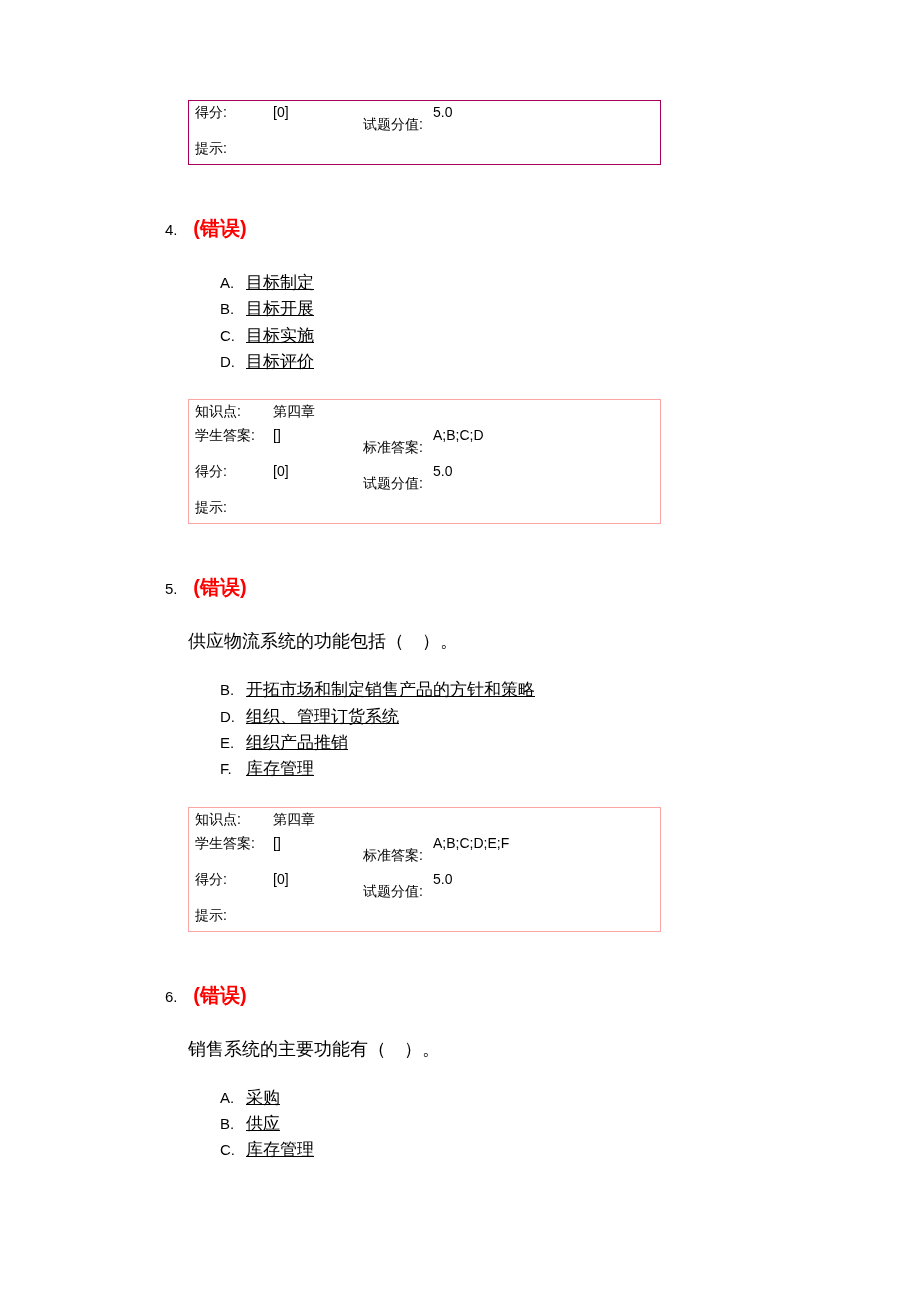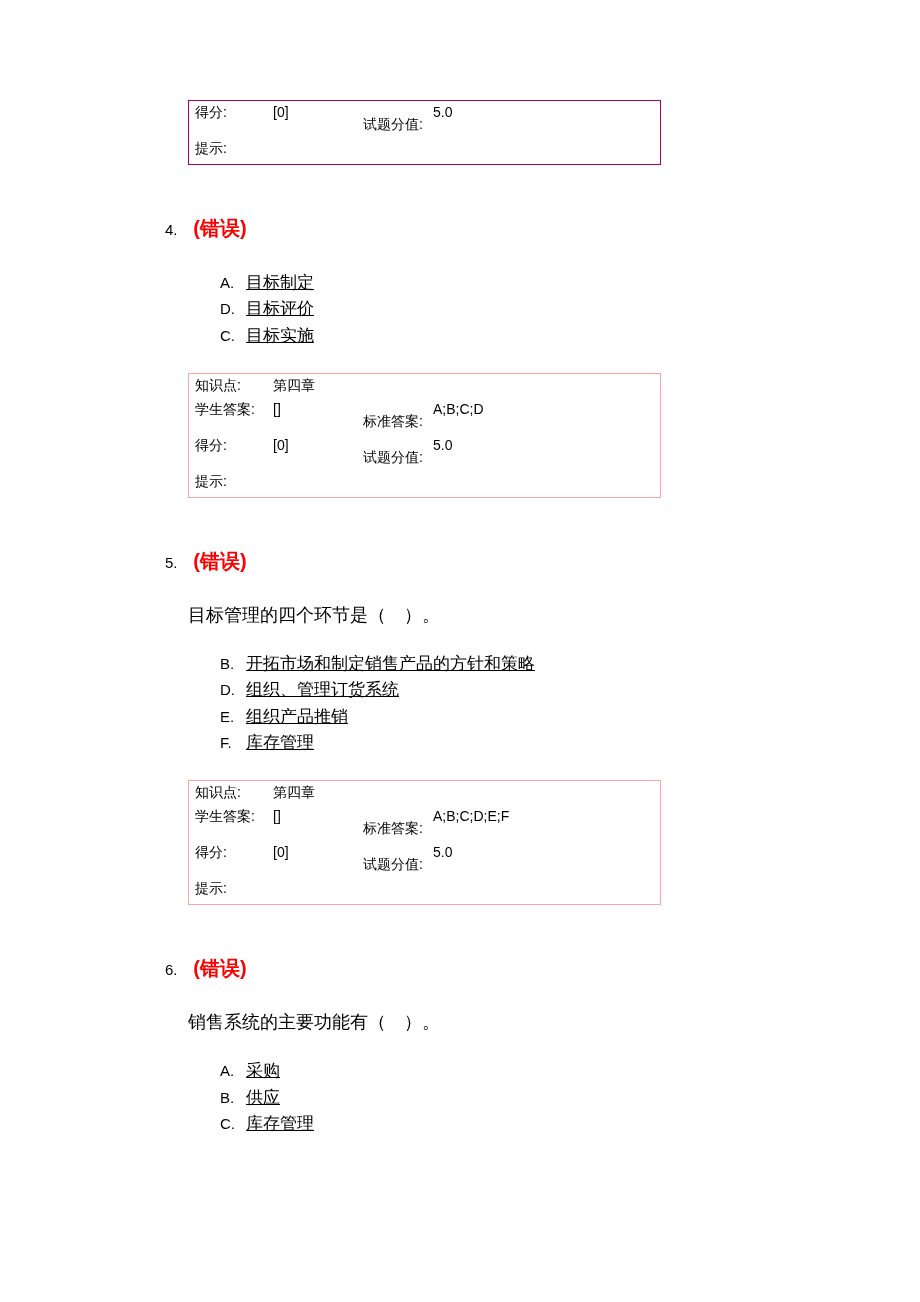--- a/index.html
+++ b/index.html
@@ -112,22 +112,23 @@
     </div>
   </div>
 
   <div class="question-block">
     <div class="question-number-row">
       <span class="q-num">4.</span>
       <span class="status">(错误)</span>
     </div>
     <div class="options">
       <div class="option-row"><span class="opt-letter">A.</span><span class="opt-text">目标制定</span></div>
+      <div class="option-row"><span class="opt-letter">B.</span><span class="opt-text">目标开展</span></div>
+      <div class="option-row"><span class="opt-letter">C.</span><span class="opt-text">目标实施</span></div>
       <div class="option-row"><span class="opt-letter">D.</span><span class="opt-text">目标评价</span></div>
-      <div class="option-row"><span class="opt-letter">C.</span><span class="opt-text">目标实施</span></div>
     </div>
     <div class="answer-box">
       <div class="ab-row">
         <span class="ab-label">知识点:</span>
         <span class="ab-value">第四章</span>
       </div>
       <div class="ab-row">
         <span class="ab-label">学生答案:</span>
         <span class="ab-value">[]</span>
         <span class="ab-label2">标准答案:</span>
@@ -144,21 +145,21 @@
         <span></span>
       </div>
     </div>
   </div>
 
   <div class="question-block">
     <div class="question-number-row">
       <span class="q-num">5.</span>
       <span class="status">(错误)</span>
     </div>
-    <div class="stem">目标管理的四个环节是（　）。</div>
+    <div class="stem">供应物流系统的功能包括（　）。</div>
     <div class="options">
       <div class="option-row"><span class="opt-letter">B.</span><span class="opt-text">开拓市场和制定销售产品的方针和策略</span></div>
       <div class="option-row"><span class="opt-letter">D.</span><span class="opt-text">组织、管理订货系统</span></div>
       <div class="option-row"><span class="opt-letter">E.</span><span class="opt-text">组织产品推销</span></div>
       <div class="option-row"><span class="opt-letter">F.</span><span class="opt-text">库存管理</span></div>
     </div>
     <div class="answer-box">
       <div class="ab-row">
         <span class="ab-label">知识点:</span>
         <span class="ab-value">第四章</span>

